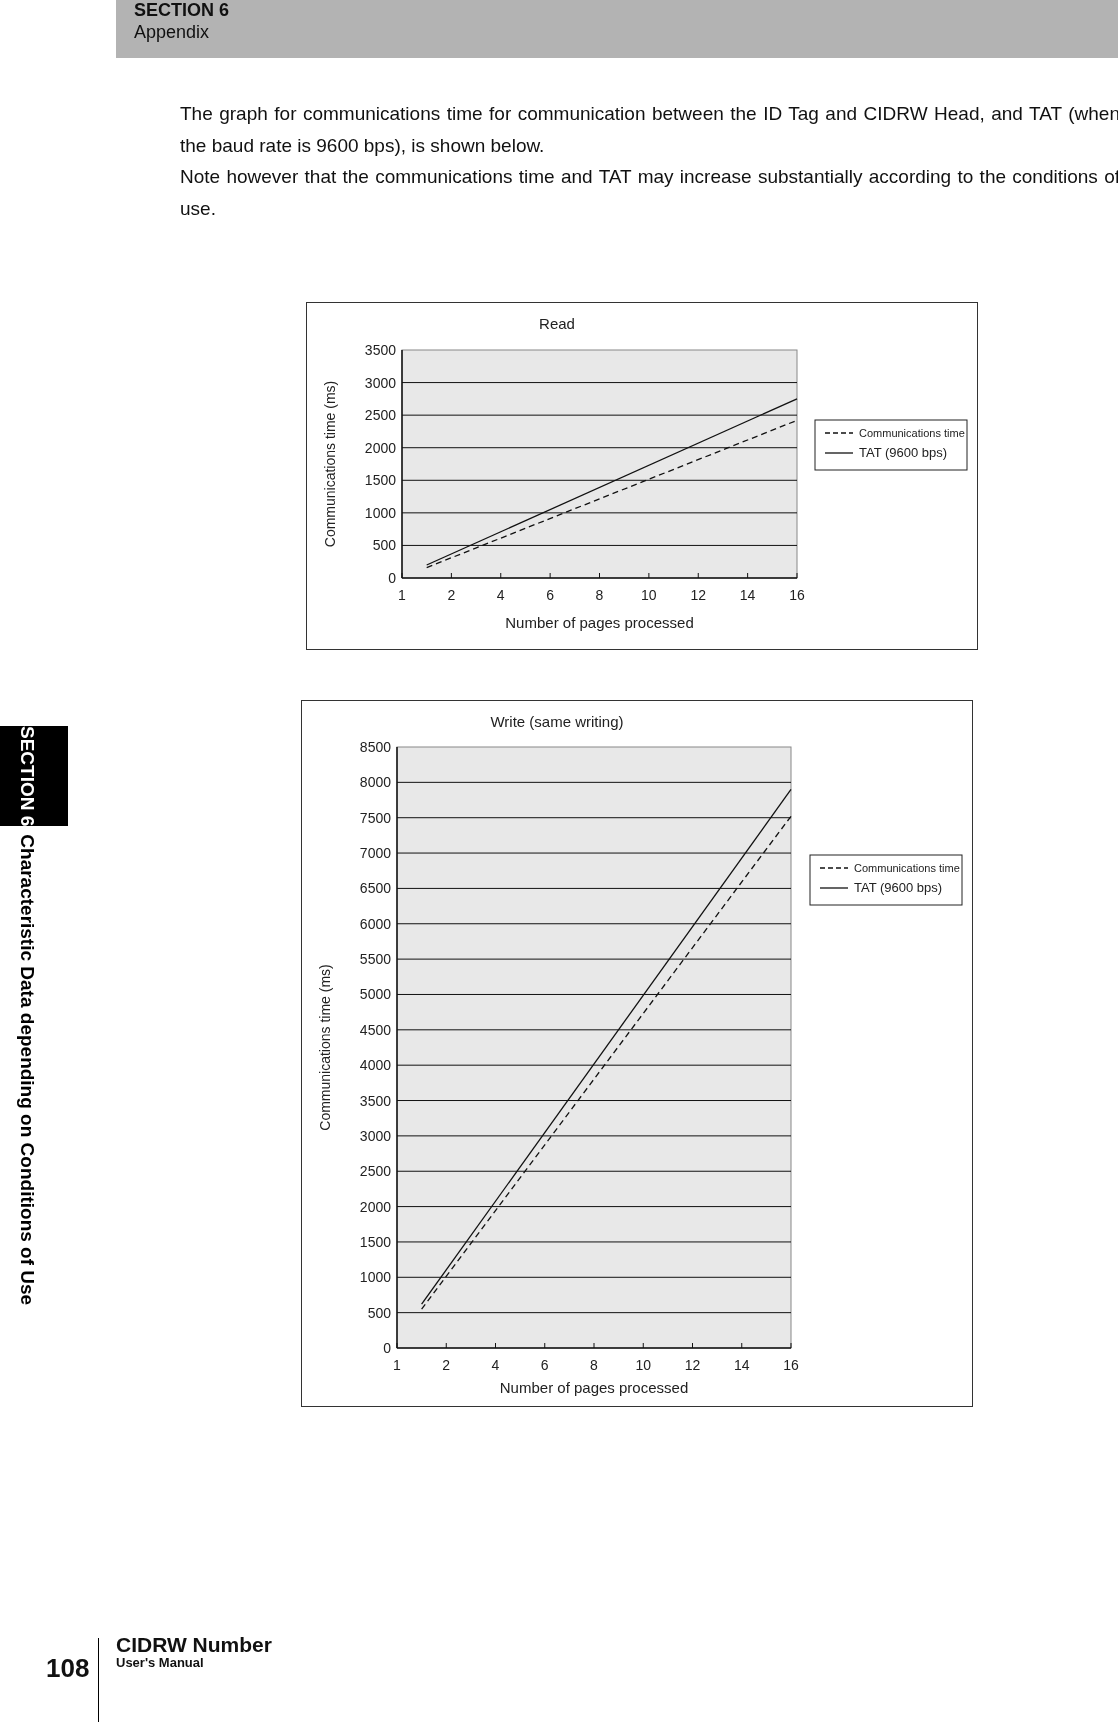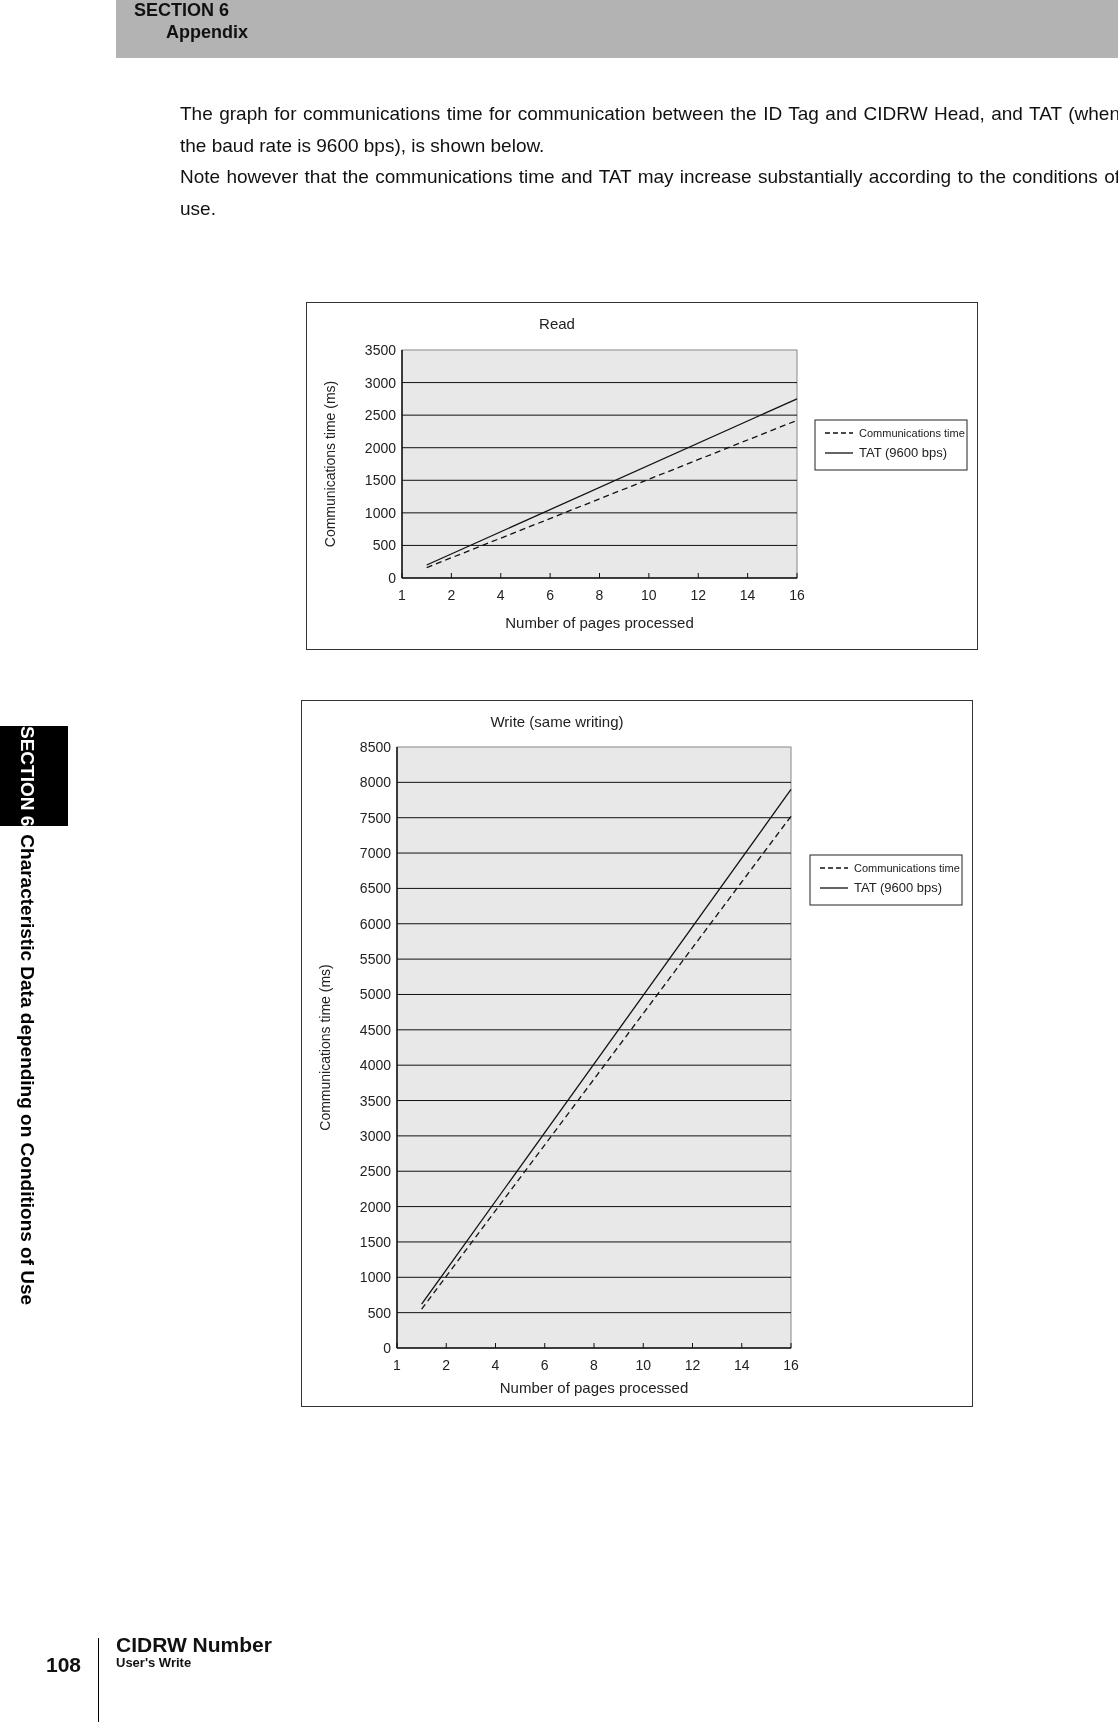--- a/index.html
+++ b/index.html
@@ -1,26 +1,26 @@
 <!DOCTYPE html>
 <html><head>
 <meta charset="utf-8">
 <style>
   body { margin:0; width:1118px; height:1722px; background:#fff; position:relative; font-family:"Liberation Sans", sans-serif; color:#111; overflow:hidden; }
   .hdr { position:absolute; left:116px; top:0; width:1002px; height:58px; background:#b3b3b3; }
   .hdr .s1 { position:absolute; left:18px; top:0px; font-weight:bold; font-size:18px; }
-  .hdr .s2 { position:absolute; left:18px; top:22px; font-weight:bold; font-size:18px;margin-left:32px; }
+  .hdr .s2 { position:absolute; left:18px; top:22px; font-weight:normal; font-size:18px; }
   .intro { position:absolute; left:180px; top:98px; width:940px; font-size:19px; line-height:31.5px; text-align:justify; }
   .intro p { margin:0; }
   .sidetab { position:absolute; left:0; top:726px; width:68px; height:100px; background:#000; }
   .sidetext { position:absolute; left:38px; top:726px; transform-origin:0 0; transform:rotate(90deg); white-space:nowrap; font-weight:bold; font-size:19px; }
   .sidetext .a { color:#fff; }
   .sidetext .b { color:#000; margin-left:8px; }
   .chartbox { position:absolute; border:1px solid #333; background:#fff; }
-  .footer-num { position:absolute; left:46px; top:1653px; font-weight:bold; font-size:21px; }
+  .footer-num { position:absolute; left:46px; top:1653px; font-weight:bold; font-size:26px; }
   .footer-line { position:absolute; left:98px; top:1638px; width:1px; height:84px; background:#000; }
   .footer-t1 { position:absolute; left:116px; top:1633px; font-weight:bold; font-size:21px; }
   .footer-t2 { position:absolute; left:116px; top:1655px; font-weight:bold; font-size:13px; }
   svg text { font-family:"Liberation Sans", sans-serif; }
 </style>
 </head>
 <body>
 
 <div class="hdr">
   <div class="s1">SECTION 6</div>
@@ -161,13 +161,13 @@
         <text x="552" y="171" font-size="11" fill="#222">Communications time</text>
         <line x1="518" y1="187" x2="546" y2="187" stroke="#111" stroke-width="1.3" stroke-dasharray="none"></line>
         <text x="552" y="191" font-size="13" fill="#222">TAT (9600 bps)</text>
       </g>
     </svg>
 </div>
 
 <div class="footer-num">108</div>
 <div class="footer-line"></div>
 <div class="footer-t1">CIDRW Number</div>
-<div class="footer-t2">User's Write</div>
+<div class="footer-t2">User's Manual</div>
 
 </body></html>

